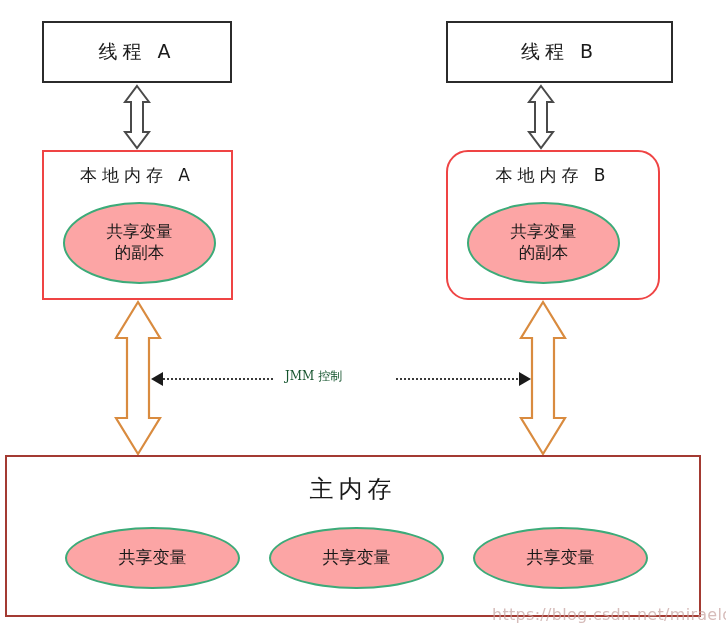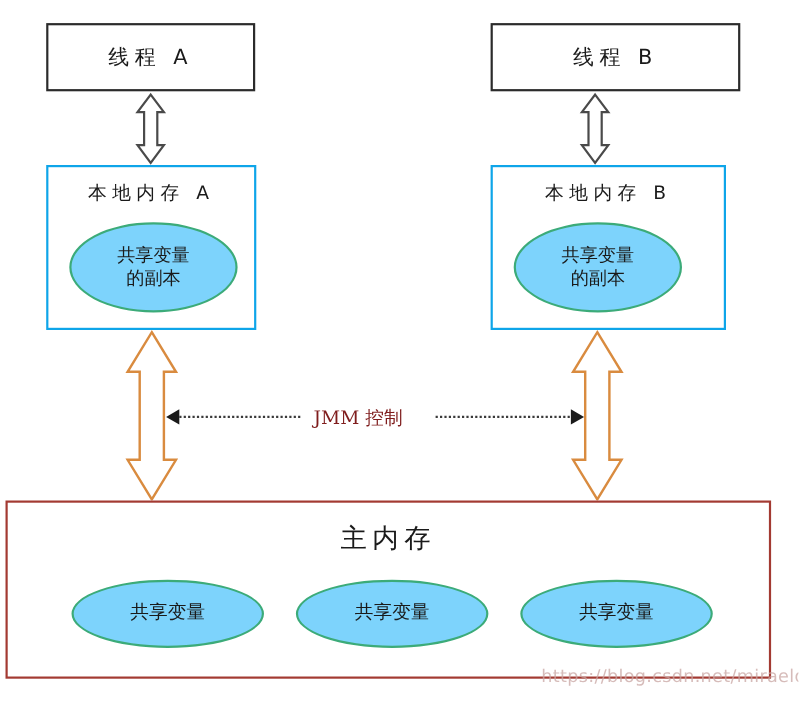--- a/index.html
+++ b/index.html
@@ -19,21 +19,21 @@
   }
   .box {
     position: absolute;
     box-sizing: border-box;
     background: #ffffff;
   }
   .thread-box {
     border: 2px solid #2b2b2b;
   }
   .local-box {
-    border: 2px solid #0ea5e9;
+    border: 2px solid #ef4444;
     padding-left: 16px;
   }
   .main-box {
     border: 2px solid #a33a32;
   }
   .box-title {
     position: absolute;
     left: 0;
     right: 0;
     text-align: center;
@@ -53,21 +53,21 @@
   .main-title {
     font-size: 24px;
     letter-spacing: 5px;
     top: 16px;
   }
   .ellipse {
     position: absolute;
     box-sizing: border-box;
     border: 2px solid #3cab79;
     border-radius: 50%;
-    background: #7dd3fc;
+    background: #fca5a5;
     display: flex;
     align-items: center;
     justify-content: center;
     text-align: center;
     color: #1a1a1a;
     line-height: 1.25;
     font-size: 17px;
   }
   .ellipse.two-line {
     font-size: 16.5px;
@@ -77,22 +77,22 @@
     overflow: visible;
   }
   .dotted-line {
     position: absolute;
     border-top: 2px dotted #3a3a3a;
     height: 0;
   }
   .jmm-label {
     position: absolute;
     font-family: "DejaVu Serif", "Liberation Serif", serif;
-    font-size: 17px;
-    color: #7f1d1d;
+    font-size: 12px;
+    color: #14532d;
     white-space: nowrap;
   }
   .watermark {
     position: absolute;
     font-size: 16px;
     color: #c9a6a3;
     opacity: 0.75;
     white-space: nowrap;
     letter-spacing: 0.3px;
   }
@@ -121,21 +121,21 @@
   <div class="box local-box" style="left:42px; top:150px; width:191px; height:150px;">
     <div class="box-title local-title">本地内存 A</div>
     <div class="ellipse two-line" style="left:19px; top:50px; width:153px; height:82px;">
       <span>
         <span>共享变量</span><br>
         <span>的副本</span>
       </span>
     </div>
   </div>
 
-  <div class="box local-box" style="left:446px; top:150px; width:214px; height:150px;">
+  <div class="box local-box" style="left:446px; top:150px; width:214px; height:150px;border-radius:22px;">
     <div class="box-title local-title">本地内存 B</div>
     <div class="ellipse two-line" style="left:19px; top:50px; width:153px; height:82px;">
       <span>
         <span>共享变量</span><br>
         <span>的副本</span>
       </span>
     </div>
   </div>
 
   <svg class="arrow-svg" style="left:113px; top:300px;" width="50" height="156" viewBox="0 0 50 156">

